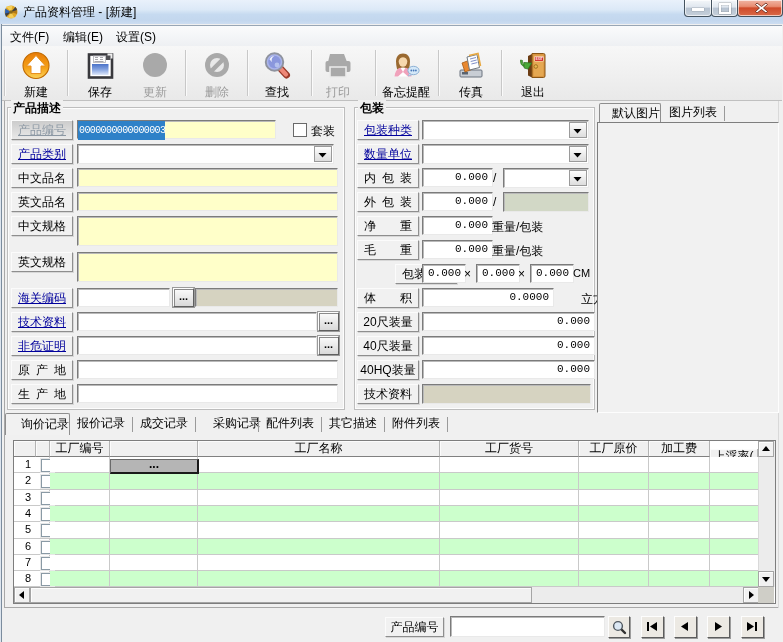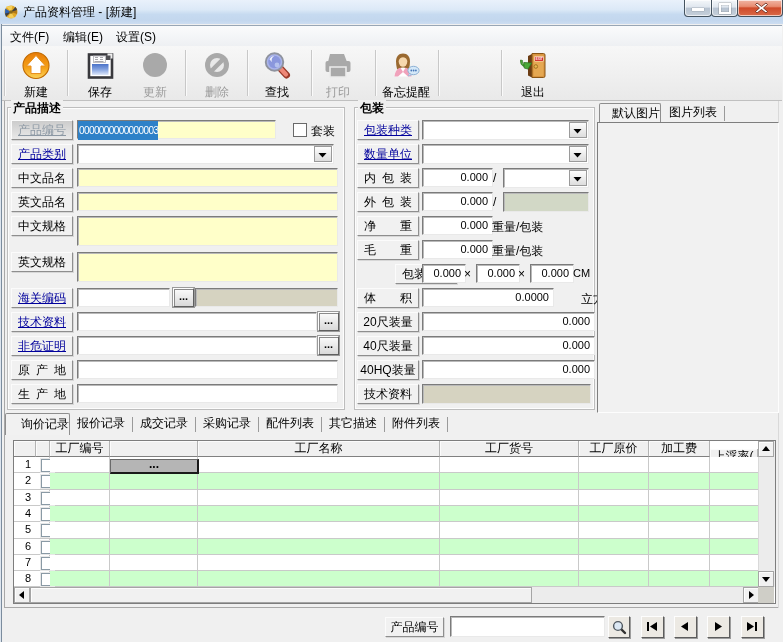--- a/index.html
+++ b/index.html
@@ -25,21 +25,21 @@
 .vline{width:1px;background:#a8a8a8;}
 .hline{height:1px;background:#a8a8a8;}
 
 .gbox{border:1px solid #bdbdbd;box-shadow:inset 0 0 0 1px #fdfdfd;}
 .gleg{background:#f0f0f0;font-weight:bold;padding:0 2px;}
 
 .lbl{background:#f1f1f1;border:1px solid;border-color:#fbfbfb #8e8e8e #8e8e8e #fbfbfb;box-shadow:1px 1px 0 #d7d7d7;text-align:center;line-height:18px;height:18px;font-size:12px;white-space:nowrap;overflow:hidden;}
 .link{color:#00009c;text-decoration:underline;}
 .dislbl{background:linear-gradient(#cccccc,#e9e9e9);color:#8c98a4;text-decoration:underline;}
 
-.inp{background:#fff;border:1px solid;border-color:#7b7b7b #e9e9e9 #e9e9e9 #7b7b7b;box-shadow:inset 1px 1px 0 #b9b9b9;font-size:11px;line-height:17px;}
+.inp{background:#fff;border:1px solid;border-color:#7b7b7b #e9e9e9 #e9e9e9 #7b7b7b;box-shadow:inset 1px 1px 0 #b9b9b9;font-size:11px;line-height:17px;font-family:Liberation Mono, monospace;}
 .yel{background:#ffffc9;}
 .ro1{background:#d6d3c1;}
 .ro2{background:#d2d8c6;}
 .num{text-align:right;padding-right:4px;font-size:11px;}
 .combo .cbtn{position:absolute;right:1px;top:1px;bottom:1px;width:16px;background:linear-gradient(#fdfdfd,#dddddd);border:1px solid #9a9a9a;}
 .cbtn svg{position:absolute;left:3px;top:5px;}
 .dots{background:linear-gradient(#fbfbfb,#d9d9d9);border:1px solid;border-color:#fdfdfd #5f5f5f #5f5f5f #fdfdfd;box-shadow:1px 1px 0 #8a8a8a inset, 0 0 0 1px #9a9a9a;text-align:center;line-height:14px;font-weight:bold;font-size:11px;}
 
 .tab-act{background:#f1f1f1;border:1px solid #8e8e8e;border-bottom:none;border-radius:2px 2px 0 0;text-align:right;}
 .tab-in{text-align:center;}
@@ -167,20 +167,31 @@
       <path d="M3.5 25.5 c0-5.5 3.5-9 8.5-9 s8.5 3.5 8.5 9 Z" fill="#fff"></path>
       <path d="M3.5 25.5 c0.3-5 3-8.3 6-8.8 L12 21 l-5 4.5 Z" fill="#f0a2bb"></path>
       <path d="M20.5 25.5 c-0.3-5-3-8.3-6-8.8 L12 21 l5 4.5 Z" fill="#f0a2bb"></path>
       <ellipse cx="22.5" cy="19.5" rx="5.6" ry="4.2" fill="#d4e8f8" stroke="#8cb0d4" stroke-width="1"></ellipse>
       <path d="M18.5 22.5 l-1.5 2.5 l3.5-1 Z" fill="#d4e8f8" stroke="#8cb0d4" stroke-width="0.6"></path>
       <circle cx="20.3" cy="19.5" r="0.9" fill="#4878b8"></circle>
         <circle cx="22.6" cy="19.5" r="0.9" fill="#4878b8"></circle>
         <circle cx="24.9" cy="19.5" r="0.9" fill="#4878b8"></circle>
     </svg>
     <div class="cap">备忘提醒</div>
+  </div>
+  <div class="abs tbbtn" style="left:448px;top:51px;width:46px;">
+    <svg class="tbico" viewBox="0 0 30 30">
+      <rect x="4" y="19" width="22" height="7" rx="1" fill="#c8cdd4" stroke="#6a727e" stroke-width="1"></rect>
+      <rect x="6" y="21" width="6" height="2.5" fill="#5a6470"></rect>
+      <path d="M6 12 l8-3 3 9 -8 3 Z" fill="#e88830" stroke="#a85a10" stroke-width="0.8"></path>
+      <path d="M11 6 l10-2.5 2.5 13 -10 2.5 Z" fill="#fff" stroke="#707880" stroke-width="1"></path>
+      <path d="M13 4.5 l9-2 2.5 12.5" fill="none" stroke="#e8a840" stroke-width="1.6"></path>
+      <path d="M14 8 l6-1.5 M14.7 10.5 l6-1.5 M15.4 13 l6-1.5" stroke="#8090c8" stroke-width="1"></path>
+    </svg>
+    <div class="cap">传真</div>
   </div>
   <div class="abs tbbtn" style="left:510px;top:51px;width:46px;">
     <svg class="tbico" viewBox="0 0 30 30">
       <path d="M10 5 L15 2.5 L15 27 L10 24.5 Z" fill="#6b3c14"></path>
       <path d="M14 2.5 h11.5 q1.5 0 1.5 1.5 V25 q0 1.5 -1.5 1.5 H14 Z" fill="#d89440"></path>
       <path d="M14 2.5 h11.5 q1.5 0 1.5 1.5 V25 q0 1.5 -1.5 1.5 H14 Z" fill="none" stroke="#8a5616" stroke-width="1"></path>
       <path d="M15.5 4.5 h10 V24 q0 1 -1 1 H15.5 Z" fill="#f0b860" opacity="0.55"></path>
       <rect x="16.5" y="5.5" width="9" height="4.8" fill="#fff"></rect>
       <rect x="16.9" y="5.9" width="8.2" height="4" fill="#d42020"></rect>
       <text x="17.4" y="9.3" font-size="3.4" font-weight="bold" fill="#fff" font-family="Liberation Sans">EXIT</text>
@@ -309,21 +320,21 @@
   <div class="abs tab-act" style="left:599px;top:103px;width:60px;height:19px;line-height:19px;">默认图片</div>
   <div class="abs tab-in" style="left:664px;top:105px;width:58px;height:17px;line-height:15px;">图片列表</div>
   <div class="abs tabsep" style="left:724px;top:106px;height:15px;"></div>
   <div class="abs" style="left:597px;top:122px;width:180px;height:289px;background:#f1f1f1;border:1px solid;border-color:#7e7e7e #fdfdfd #fdfdfd #7e7e7e;"></div>
 
   <div class="abs tab-act" style="left:5px;top:413px;width:63px;height:21px;line-height:20px;">询价记录</div>
   <div class="abs tab-in" style="left:72px;top:415px;width:58px;">报价记录</div>
   <div class="abs tabsep" style="left:132px;top:417px;height:15px;"></div>
   <div class="abs tab-in" style="left:135px;top:415px;width:58px;">成交记录</div>
   <div class="abs tabsep" style="left:195px;top:417px;height:15px;"></div>
-  <div class="abs tab-in" style="left:198px;top:415px;width:58px;">采购记录</div>
+  <div class="abs tab-in" style="left:208px;top:415px;width:58px;">采购记录</div>
   <div class="abs tabsep" style="left:258px;top:417px;height:15px;"></div>
   <div class="abs tab-in" style="left:261px;top:415px;width:58px;">配件列表</div>
   <div class="abs tabsep" style="left:321px;top:417px;height:15px;"></div>
   <div class="abs tab-in" style="left:324px;top:415px;width:58px;">其它描述</div>
   <div class="abs tabsep" style="left:384px;top:417px;height:15px;"></div>
   <div class="abs tab-in" style="left:387px;top:415px;width:58px;">附件列表</div>
   <div class="abs tabsep" style="left:447px;top:417px;height:15px;"></div>
 
   <div class="abs" id="grid" style="height:162px;">
 

